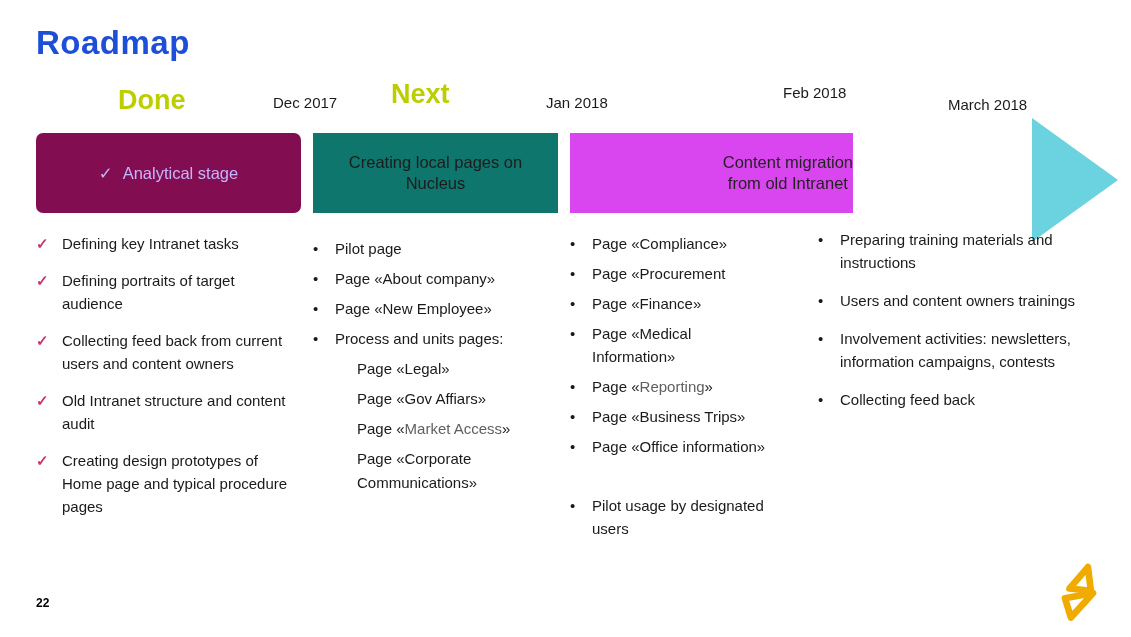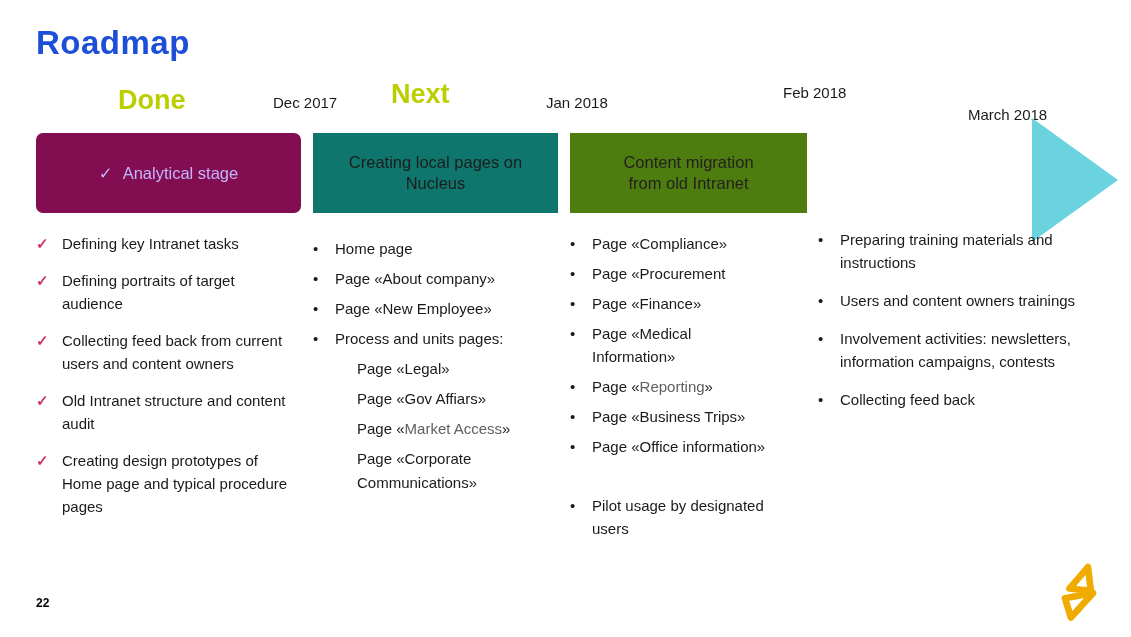--- a/index.html
+++ b/index.html
@@ -9,27 +9,27 @@
   }
   .abs{position:absolute;}
   .title{left:36px;top:24px;font-size:33px;font-weight:bold;color:#1d4ed8;letter-spacing:0.5px;}
   .phase-label{font-size:27px;font-weight:bold;color:#BCCE00;}
   .lbl-done{left:118px;top:85px;}
   .lbl-next{left:391px;top:79px;}
   .date{font-size:15px;color:#1a1a1a;}
   .d1{left:273px;top:94px;}
   .d2{left:546px;top:94px;}
   .d3{left:783px;top:84px;}
-  .d4{left:968px;top:96px;margin-top:10px;}
+  .d4{left:948px;top:96px;}
 
   .hdr{position:absolute;top:133px;height:80px;display:flex;align-items:center;justify-content:center;
        text-align:center;font-size:16.5px;line-height:21px;}
   .h1{left:36px;width:265px;background:#830D51;color:#c4b5fd;border-radius:7px;}
   .h2{left:313px;width:245px;background:#0f766e;color:#1c1c1c;}
-  .h3{left:570px;width:237px;background:#4d7c0f;color:#241f20;}
+  .h3{left:570px;width:283px;background:#d946ef;color:#241f20;justify-content:flex-end;}
   .h4{left:820px;width:212px;background:#6BD2DF;color:#101010;}
   .hline{display:block;}
   .hdr-check{margin-right:10px;}
   .arrow-head{position:absolute;left:1032px;top:118px;width:0;height:0;
       border-top:62px solid transparent;border-bottom:62px solid transparent;
       border-left:86px solid #6BD2DF;}
 
   .list{position:absolute;font-size:15px;line-height:23px;}
   .col1{left:36px;top:232px;width:262px;}
   .col2{left:313px;top:237px;width:252px;}
@@ -104,21 +104,21 @@
     </div>
     <div class="li">
       <span class="chk">✓</span>
       <span class="txt">Creating design prototypes of Home page and typical procedure pages</span>
     </div>
   </div>
 
   <div class="list col2">
     <div class="li">
       <span class="b">•</span>
-      <span class="txt">Home page</span>
+      <span class="txt">Pilot page</span>
     </div>
     <div class="li">
       <span class="b">•</span>
       <span class="txt">Page «About company»</span>
     </div>
     <div class="li">
       <span class="b">•</span>
       <span class="txt">Page «New Employee»</span>
     </div>
     <div class="li">

